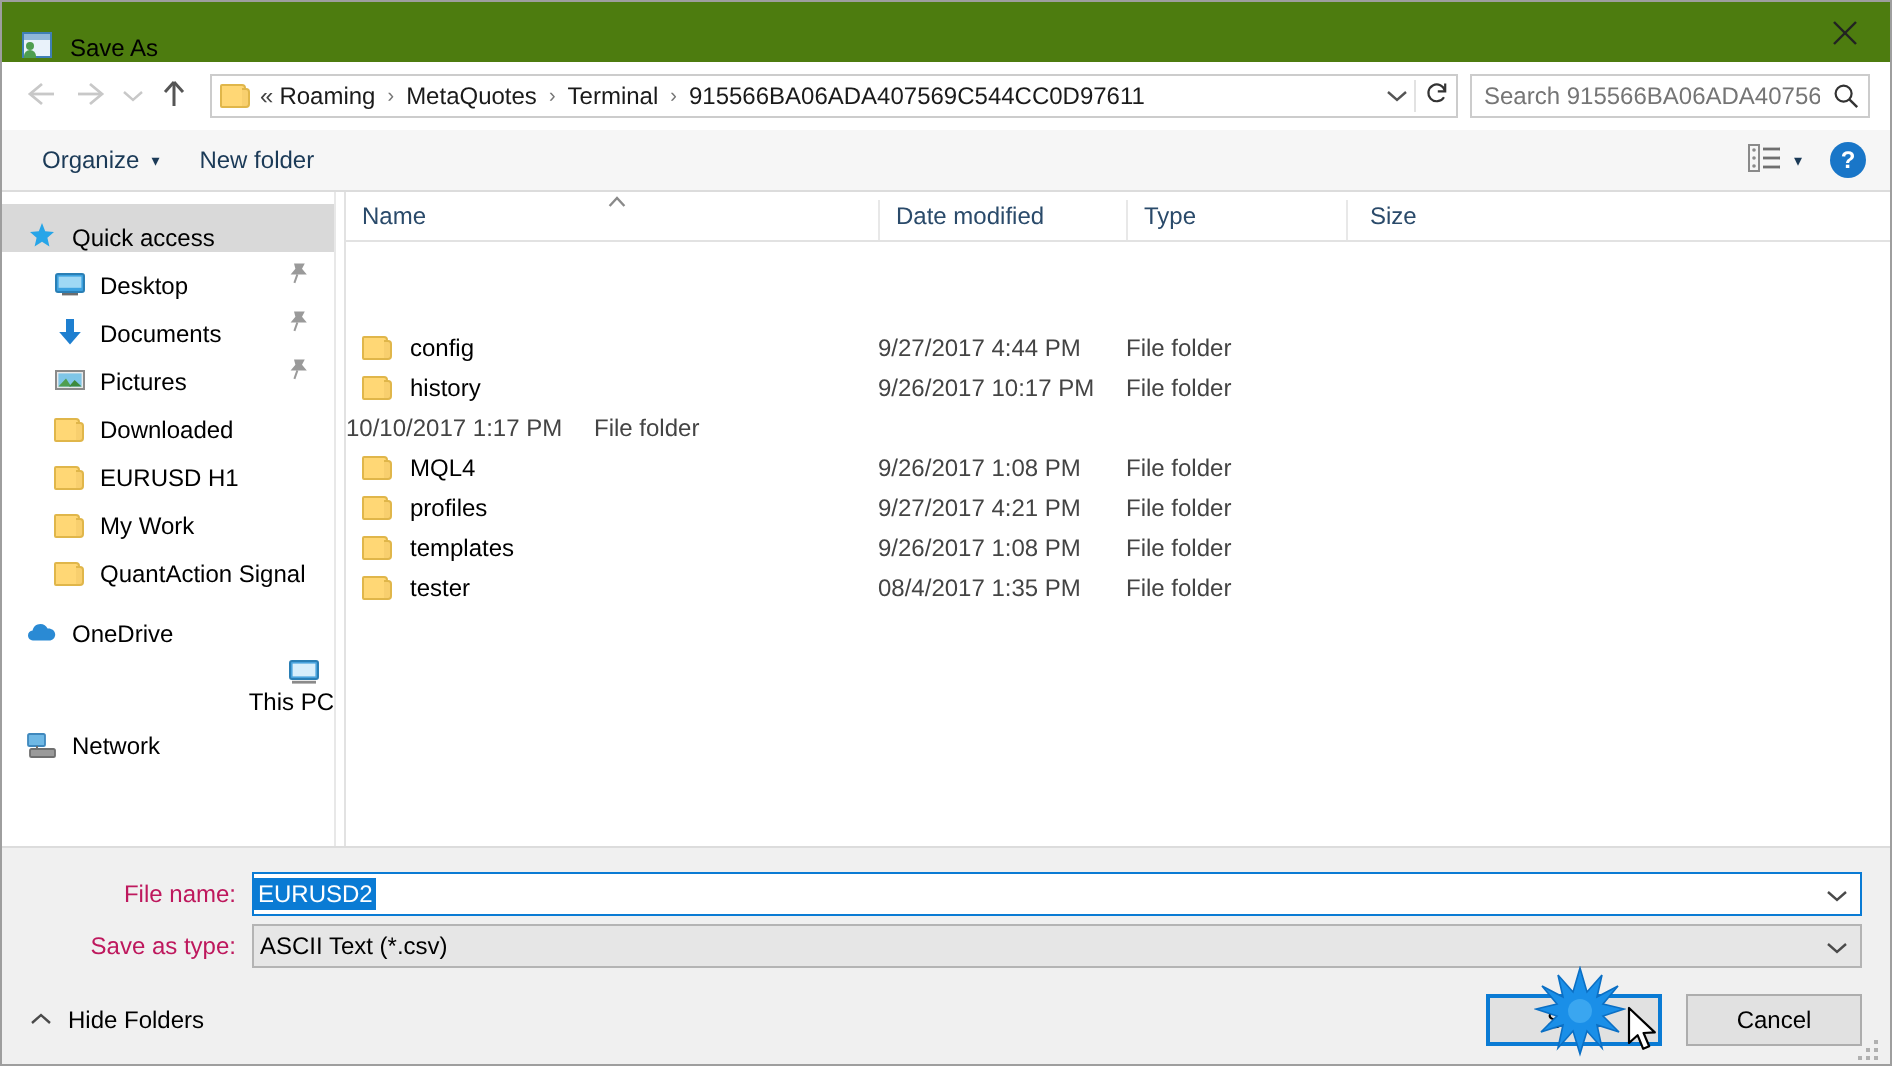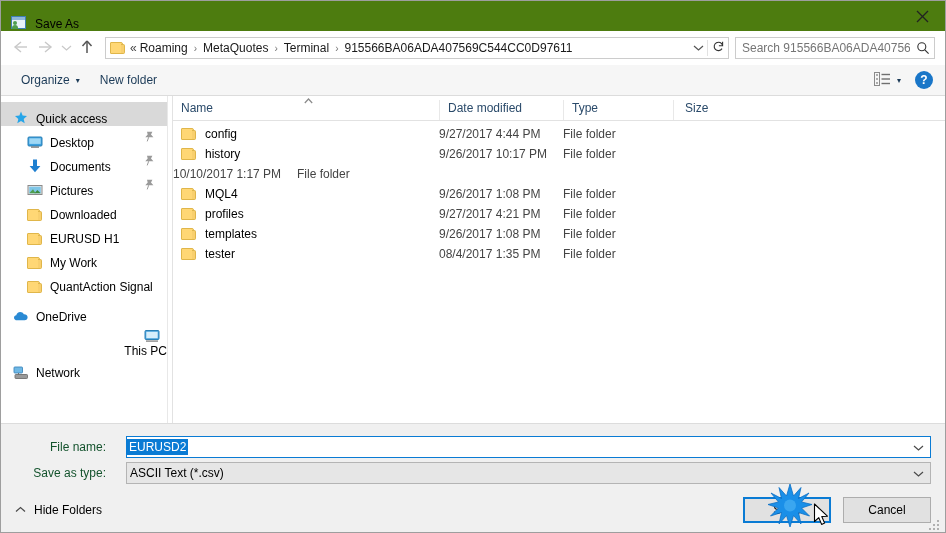--- a/index.html
+++ b/index.html
@@ -273,20 +273,21 @@
     border-left: 1px solid #e8e8e8;
     flex: none;
   }
   .listpane {
     flex: 1;
     display: flex;
     flex-direction: column;
     min-width: 0;
     background: #ffffff;
     border-left: 1px solid #e2e2e2;
+    gap: 40px;
   }
   .colheader {
     height: 24px;
     display: flex;
     align-items: flex-end;
     border-bottom: 1px solid #e2e2e2;
     flex: none;
     position: relative;
   }
   .col {
@@ -377,23 +378,23 @@
   .formrow {
     display: flex;
     align-items: center;
     height: 22px;
     margin-bottom: 4px;
     padding: 0 14px 0 0;
   }
   .formlabel {
     width: 125px;
     text-align: right;
-    padding-right: 20px;
-    font-size: 12px;
-    color: #14532d;
+    padding-right: 8px;
+    font-size: 12px;
+    color: #be185d;
     box-sizing: border-box;
     flex: none;
   }
   .combo {
     flex: 1;
     height: 22px;
     box-sizing: border-box;
     display: flex;
     align-items: center;
     position: relative;

